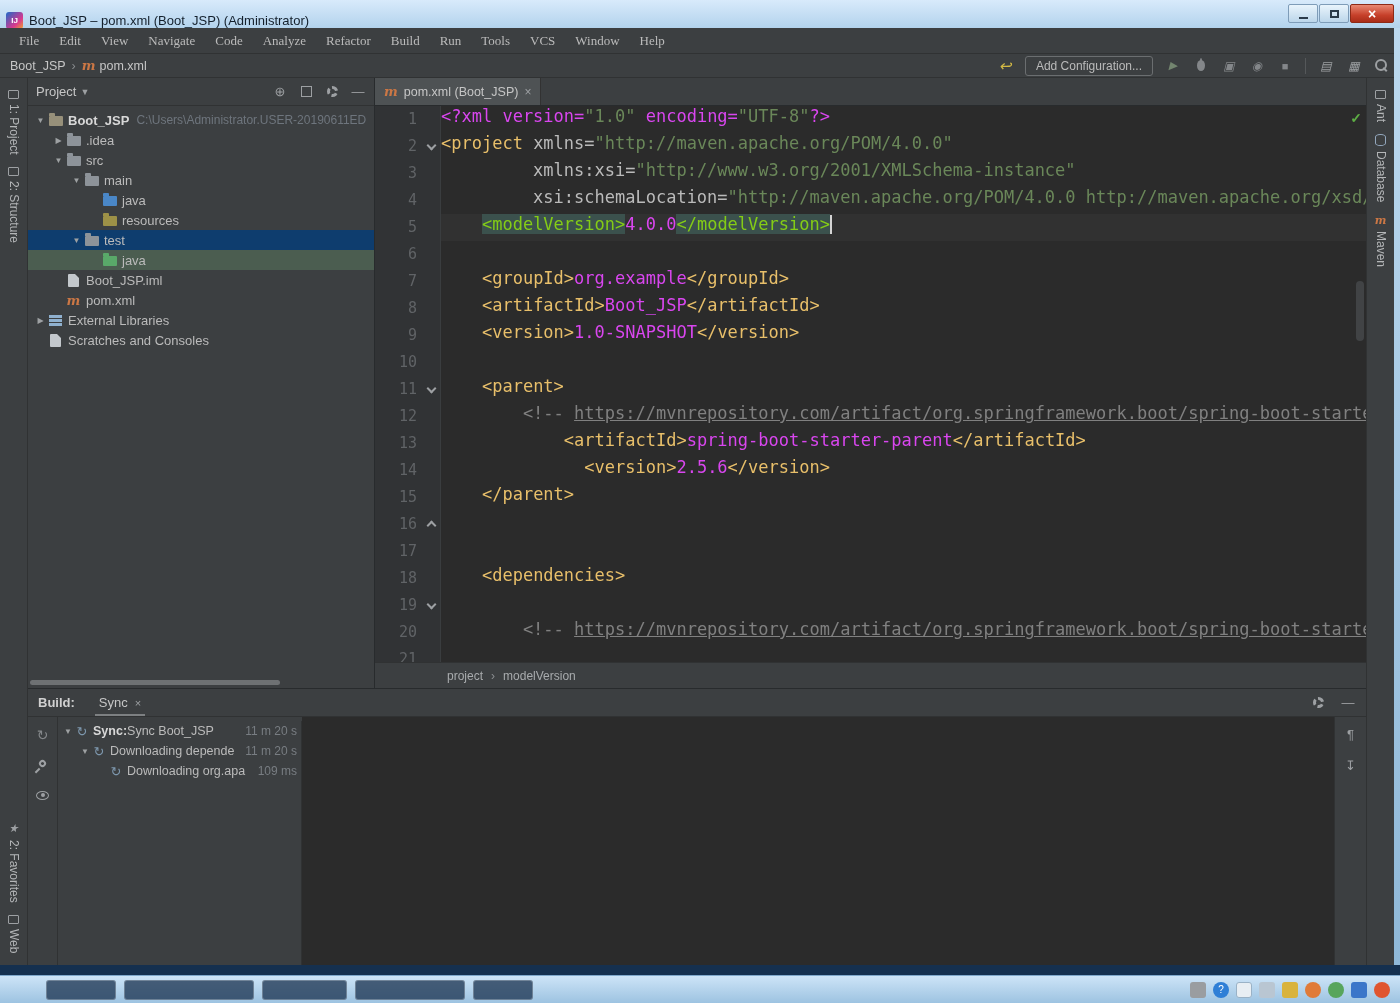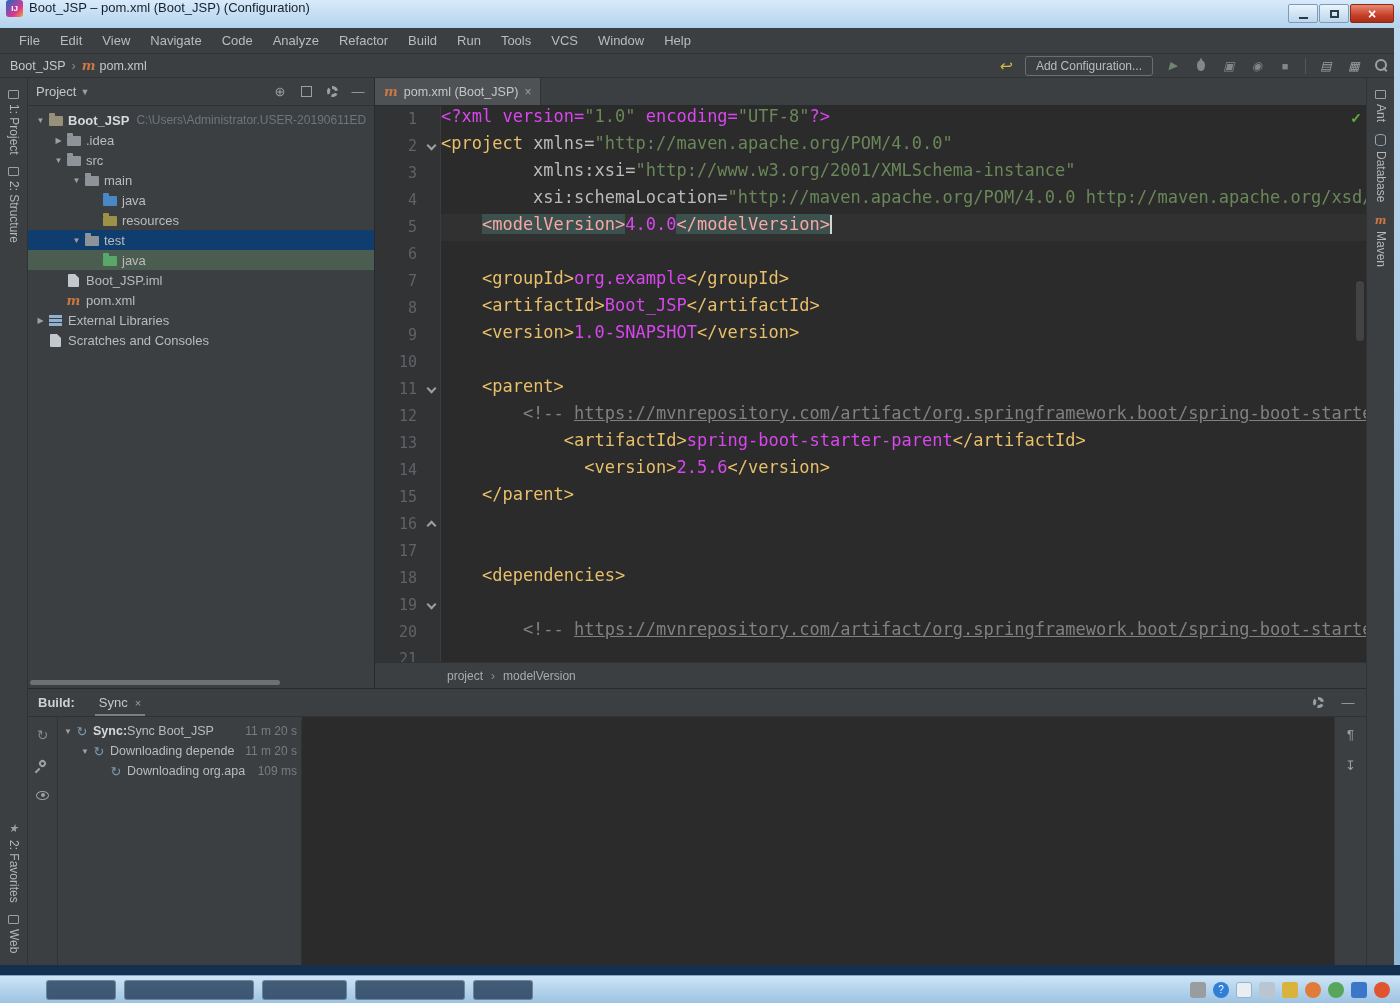--- a/index.html
+++ b/index.html
@@ -1,30 +1,30 @@
 <!DOCTYPE html>
 <html><head>
 <meta charset="utf-8">
 <style>
   *{margin:0;padding:0;box-sizing:border-box;}
   html,body{width:1400px;height:1003px;background:#15304f;font-family:"Liberation Sans",sans-serif;}
   .screen{position:relative;width:1400px;height:1003px;overflow:hidden;background:#3c3f41;color:#bbbbbb;font-size:13px;}
 
   
-  .titlebar{position:absolute;left:0;top:0;right:0;height:40px;background:linear-gradient(#d8eafb,#a3c9e6);display:flex;padding:0 6px;color:#1c2733;}
+  .titlebar{position:absolute;left:0;top:0;right:0;height:40px;background:linear-gradient(#d8eafb,#a3c9e6);display:flex;align-items:center;padding:0 6px;color:#1c2733;}
   .app-icon{width:17px;height:17px;border-radius:3px;background:linear-gradient(135deg,#1b6ac9,#d8388f 65%,#f0a52b);color:#fff;font-size:8px;font-weight:bold;display:flex;align-items:center;justify-content:center;margin-right:6px;}
   .title-text{font-size:13px;color:#14202c;}
   .win-btns{position:absolute;right:6px;top:4px;display:flex;gap:1px;}
   .wb{width:30px;height:19px;border:1px solid #7e9cb8;border-radius:2px;background:linear-gradient(#e9f4fc,#bcd6ea);display:flex;align-items:center;justify-content:center;color:#2b3b4a;font-size:12px;}
   .wb .glyph-min{width:9px;height:0;border-bottom:2px solid #2b3b4a;margin-top:8px;display:block;}
   .wb .glyph-max{width:9px;height:8px;border:2px solid #2b3b4a;display:block;}
   .wb.close{width:44px;background:linear-gradient(#e98972,#c6402a 60%,#a92d18);border-color:#8d2a16;color:#fff;font-size:14px;font-weight:bold;}
 
   
-  .menubar{position:absolute;left:0;top:28px;right:0;height:26px;background:#3c3f41;border-bottom:1px solid #303233;display:flex;align-items:center;padding-left:10px;gap:2px;}
+  .menubar{position:absolute;left:0;top:28px;right:0;height:26px;background:#3c3f41;border-bottom:1px solid #303233;display:flex;align-items:center;padding-left:10px;gap:2px;font-family:Liberation Serif, serif;}
   .menu-item{padding:3px 9px;color:#bbbbbb;font-size:13px;}
   .navbar{position:absolute;left:0;top:54px;right:0;height:24px;background:#3c3f41;border-bottom:1px solid #303233;display:flex;align-items:center;justify-content:space-between;padding:0 10px;}
   .nav-crumbs{display:flex;align-items:center;gap:6px;font-size:12.5px;color:#c6c6c6;}
   .crumb{display:flex;align-items:center;gap:4px;}
   .crumb-sep{color:#8a8d90;}
   .mvn{font-family:"DejaVu Serif",serif;font-style:italic;font-weight:bold;color:#cb7745;font-size:13px;line-height:1;}
   .nav-actions{display:flex;align-items:center;gap:12px;}
   .tbi{display:inline-flex;width:16px;height:16px;align-items:center;justify-content:center;position:relative;}
   .tb-undo::before{content:"↩";color:#d3b945;font-size:15px;}
   .tb-run::before{content:"▶";color:#73856f;font-size:11px;}
@@ -95,21 +95,21 @@
   .fold.up{transform:rotate(135deg);top:11px;}
   .codecol{position:absolute;left:66px;top:0;right:0;bottom:0;overflow:hidden;}
   .cl{height:27px;line-height:27px;white-space:pre;font:17px "DejaVu Sans Mono",monospace;color:#a9b7c6;}
   .cl.cur{background:#313131;}
   .tk-txt{color:#d946ef;}
   .tk-tag{color:#e8bf6a;}
   .tk-attr{color:#bababa;}
   .tk-val{color:#6a8759;}
   .tk-com{color:#808080;}
   .tk-lnk{color:#808080;text-decoration:underline;}
-  .tk-hl{color:#fca5a5;background:#3b514d;}
+  .tk-hl{color:#84cc16;background:#3b514d;}
   .caret{display:inline-block;width:2px;height:19px;background:#d4d4d4;vertical-align:-4px;}
   .ok-check{position:absolute;top:4px;right:4px;color:#5dad44;font-size:14px;font-weight:bold;}
   .vscroll{position:absolute;right:2px;top:175px;width:8px;height:60px;background:#4c4f51;border-radius:4px;opacity:.7;}
   .crumbbar{position:absolute;left:0;right:0;bottom:0;height:26px;background:#3c3f41;border-top:1px solid #303233;display:flex;align-items:center;gap:8px;padding-left:72px;font-size:12px;color:#a8abad;}
 
   
   .build-panel{position:absolute;left:28px;top:688px;right:34px;height:277px;background:#3c3f41;border-top:1px solid #282b2d;}
   .build-header{height:28px;display:flex;align-items:center;padding:0 10px;border-bottom:1px solid #303233;position:relative;}
   .build-label{font-weight:bold;color:#d0d0d0;}
   .build-tab{margin-left:20px;display:flex;align-items:center;gap:7px;padding:0 4px;height:100%;position:relative;color:#c6c6c6;}
@@ -150,21 +150,21 @@
   .tray-app-blue{background:#3b76c9;}
   .tray-app-orange{background:#e0552f;border-radius:50%;}
 </style>
 </head>
 <body>
 
 <div class="screen">
 
   <div class="titlebar">
     <span class="app-icon">IJ</span>
-    <span class="title-text">Boot_JSP – pom.xml (Boot_JSP) (Configuration)</span>
+    <span class="title-text">Boot_JSP – pom.xml (Boot_JSP) (Administrator)</span>
     <span class="win-btns">
       <span class="wb">
           <i class="glyph-min"></i>
         </span>
       <span class="wb">
           <i class="glyph-max"></i>
         </span>
       <span class="wb close">×</span>
     </span>
   </div>

